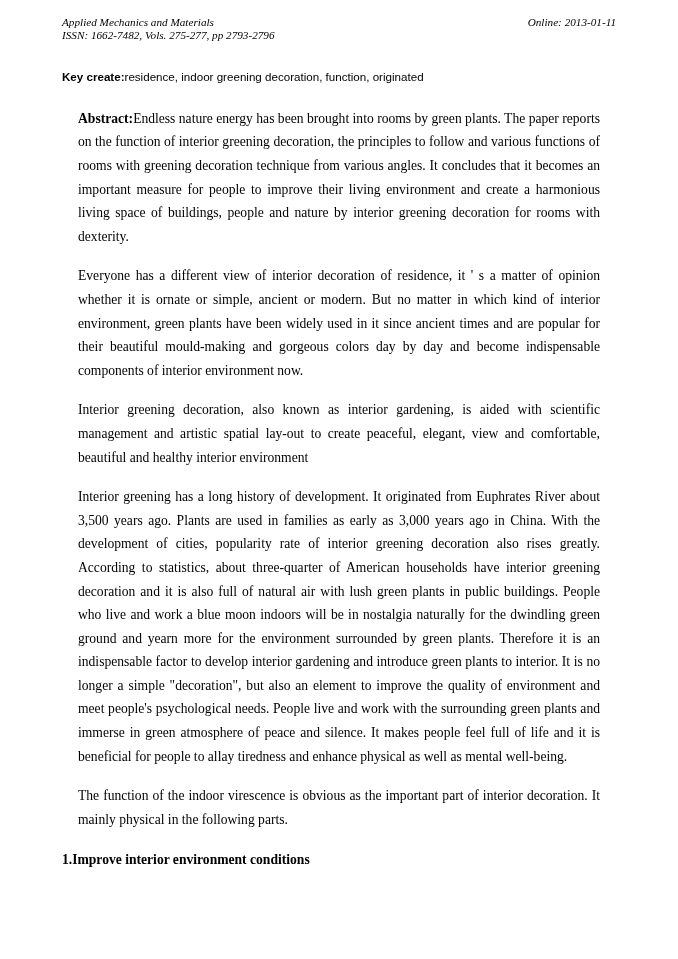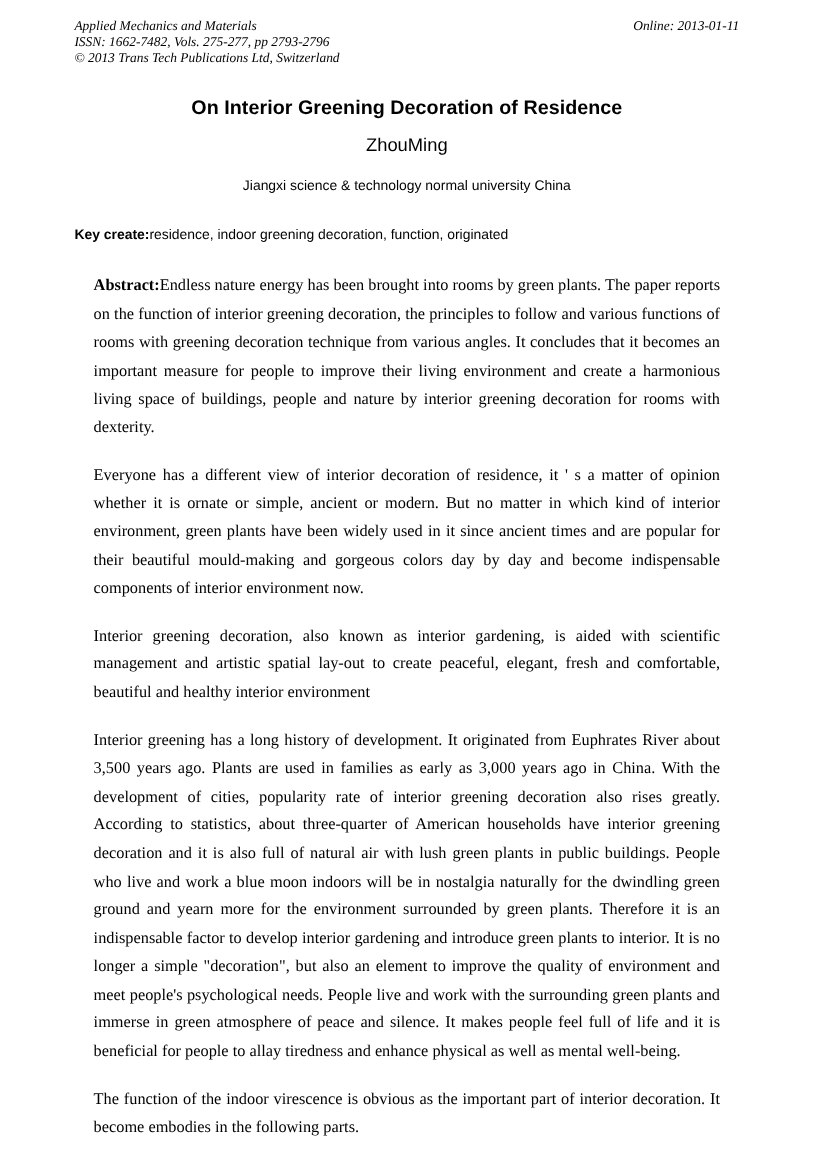--- a/index.html
+++ b/index.html
@@ -120,40 +120,34 @@
 </style>
 </head>
 <body>
 
 <div class="page">
 
   <div class="masthead">
     <div class="masthead-left">
       <div class="masthead-line">Applied Mechanics and Materials</div>
       <div class="masthead-line">ISSN: 1662-7482, Vols. 275-277, pp 2793-2796</div>
-      <div class="masthead-line">© 2013 Trans Tech Publications Ltd, Switzerland</div>
     </div>
     <div class="masthead-right">Online: 2013-01-11</div>
   </div>
 
-  <div class="title-block">
-    <div class="paper-title">On Interior Greening Decoration of Residence</div>
-    <div class="paper-author">ZhouMing</div>
-    <div class="paper-affiliation">Jiangxi science &amp; technology normal university China</div>
-  </div>
 
   <div class="keywords">
     <span class="kw-label">Key create:</span><span>residence, indoor greening decoration, function, originated</span>
   </div>
 
   <p class="para first-body"><span class="lead">Abstract:</span><span>Endless nature energy has been brought into rooms by green plants. The paper reports on the function of interior greening decoration, the principles to follow and various functions of rooms with greening decoration technique from various angles. It concludes that it becomes an important measure for people to improve their living environment and create a harmonious living space of buildings, people and nature by interior greening decoration for rooms with dexterity.</span></p>
 
   <p class="para">Everyone has a different view of interior decoration of residence, it ' s a matter of opinion whether it is ornate or simple, ancient or modern. But no matter in which kind of interior environment, green plants have been widely used in it since ancient times and are popular for their beautiful mould-making and gorgeous colors day by day and become indispensable components of interior environment now.</p>
 
-  <p class="para">Interior greening decoration, also known as interior gardening, is aided with scientific management and artistic spatial lay-out to create peaceful, elegant, fresh and comfortable, beautiful and healthy interior environment</p>
+  <p class="para">Interior greening decoration, also known as interior gardening, is aided with scientific management and artistic spatial lay-out to create peaceful, elegant, view and comfortable, beautiful and healthy interior environment</p>
 
   <p class="para">Interior greening has a long history of development. It originated from Euphrates River about 3,500 years ago. Plants are used in families as early as 3,000 years ago in China. With the development of cities, popularity rate of interior greening decoration also rises greatly. According to statistics, about three-quarter of American households have interior greening decoration and it is also full of natural air with lush green plants in public buildings. People who live and work a blue moon indoors will be in nostalgia naturally for the dwindling green ground and yearn more for the environment surrounded by green plants. Therefore it is an indispensable factor to develop interior gardening and introduce green plants to interior. It is no longer a simple "decoration", but also an element to improve the quality of environment and meet people's psychological needs. People live and work with the surrounding green plants and immerse in green atmosphere of peace and silence. It makes people feel full of life and it is beneficial for people to allay tiredness and enhance physical as well as mental well-being.</p>
 
-  <p class="para">The function of the indoor virescence is obvious as the important part of interior decoration. It become embodies in the following parts.</p>
+  <p class="para">The function of the indoor virescence is obvious as the important part of interior decoration. It mainly physical in the following parts.</p>
 
   <p class="section-heading">1.Improve interior environment conditions</p>
 
 </div>
 
 </body></html>

